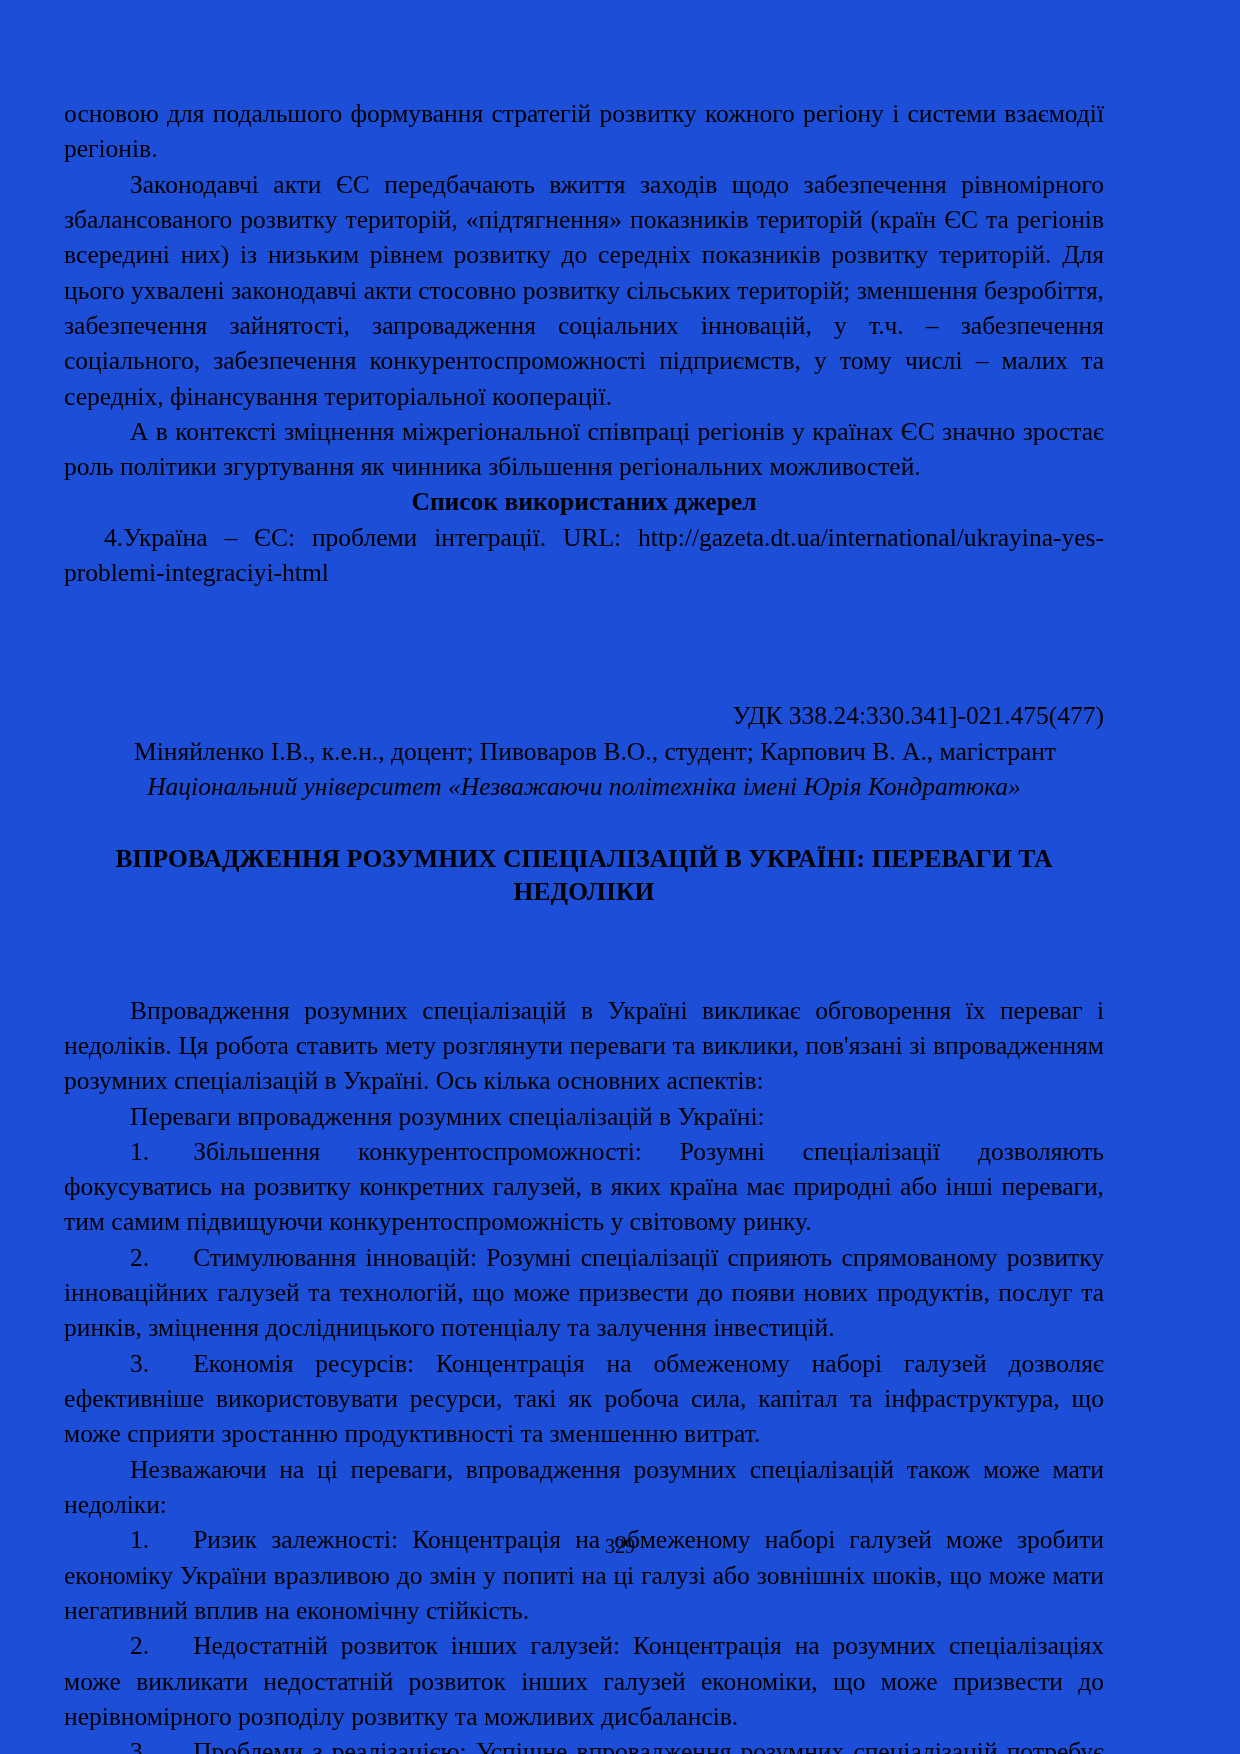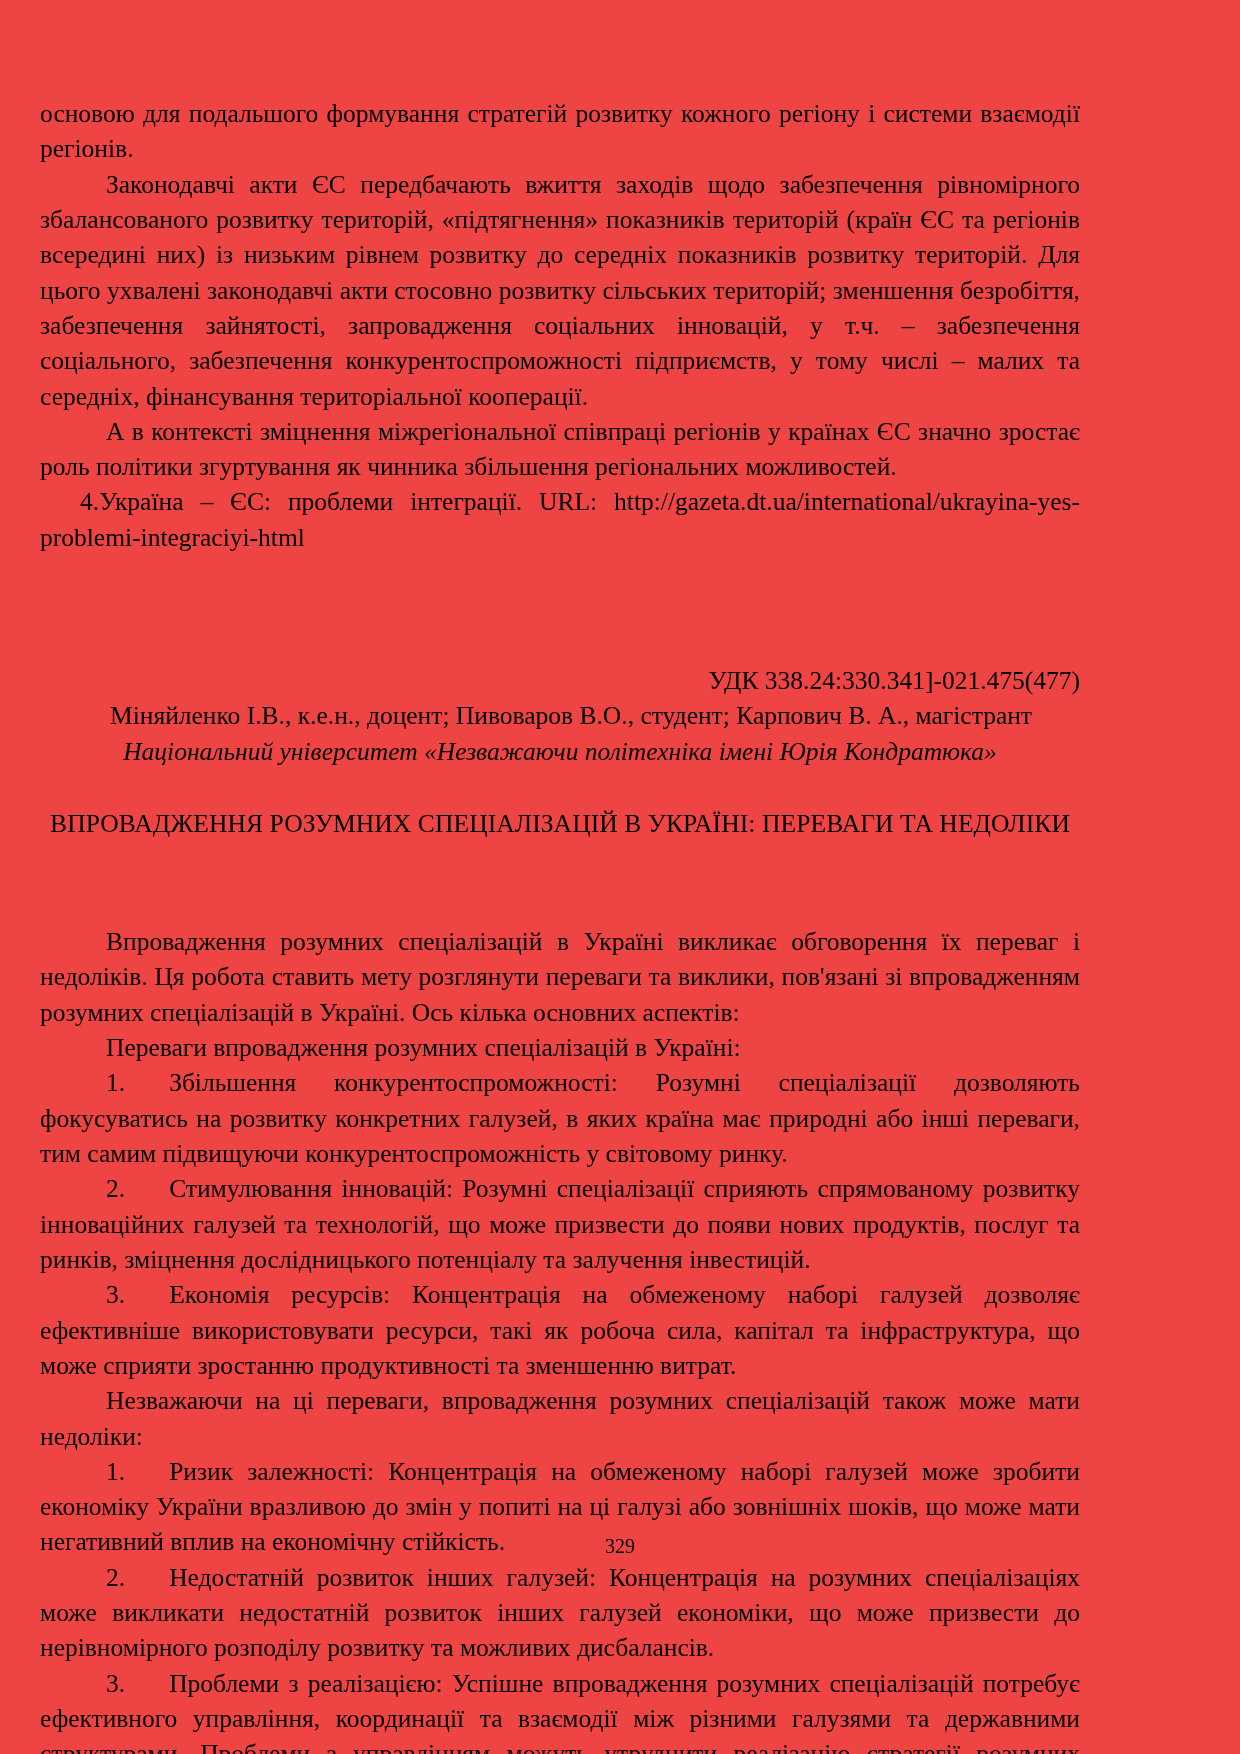--- a/index.html
+++ b/index.html
@@ -10,23 +10,23 @@
   }
   body {
     font-family: "Liberation Serif", "DejaVu Serif", serif;
     color: #000000;
   }
   .page {
     position: relative;
     width: 1240px;
     height: 1754px;
     margin: 0 auto;
-    background: #ef4444;
+    background: #1d4ed8;
     box-sizing: border-box;
-    padding: 96px 100px 0 40px;
+    padding: 96px 100px 0 64px;
     overflow: hidden;
   }
   .content {
     width: 1040px;
   }
   p {
     margin: 0;
     font-size: 25.5px;
     line-height: 1.385;
     text-align: justify;
@@ -77,21 +77,21 @@
     text-align: center;
     text-indent: 0;
   }
   .city {
     font-style: italic;
     text-align: center;
     text-indent: 0;
   }
   .article-title {
     text-align: center;
-    font-weight: normal;
+    font-weight: bold;
     font-size: 25.5px;
     line-height: 1.30;
     margin: 38px 0 0 0;
     text-indent: 0;
     letter-spacing: 0.1px;
   }
   .body-start {
     margin-top: 54px;
   }
   .spacer-lg { height: 48px; }
@@ -111,20 +111,21 @@
 
 <div class="page">
   <div class="content">
 
     <p class="noindent">основою для подальшого формування стратегій розвитку кожного регіону і системи взаємодії регіонів.</p>
 
     <p class="indent">Законодавчі акти ЄС передбачають вжиття заходів щодо забезпечення рівномірного збалансованого розвитку територій, «підтягнення» показників територій (країн ЄС та регіонів всередині них) із низьким рівнем розвитку до середніх показників розвитку територій. Для цього ухвалені законодавчі акти стосовно розвитку сільських територій; зменшення безробіття, забезпечення зайнятості, запровадження соціальних інновацій, у т.ч. – забезпечення соціального, забезпечення конкурентоспроможності підприємств, у тому числі – малих та середніх, фінансування територіальної кооперації.</p>
 
     <p class="indent">А в контексті зміцнення міжрегіональної співпраці регіонів у країнах ЄС значно зростає роль політики згуртування як чинника збільшення регіональних можливостей.</p>
 
+    <p class="heading-center">Список використаних джерел</p>
 
     <p class="ref-line">4.Україна – ЄС: проблеми інтеграції. URL: http://gazeta.dt.ua/international/ukrayina-yes-problemi-integraciyi-html</p>
 
     <div class="spacer-lg"></div>
 
     <div class="udk-block">
       <p>УДК 338.24:330.341]-021.475(477)</p>
     </div>
 
     <p class="authors-line">Міняйленко І.В., к.е.н., доцент; Пивоваров В.О., студент; Карпович В. А., магістрант</p>

